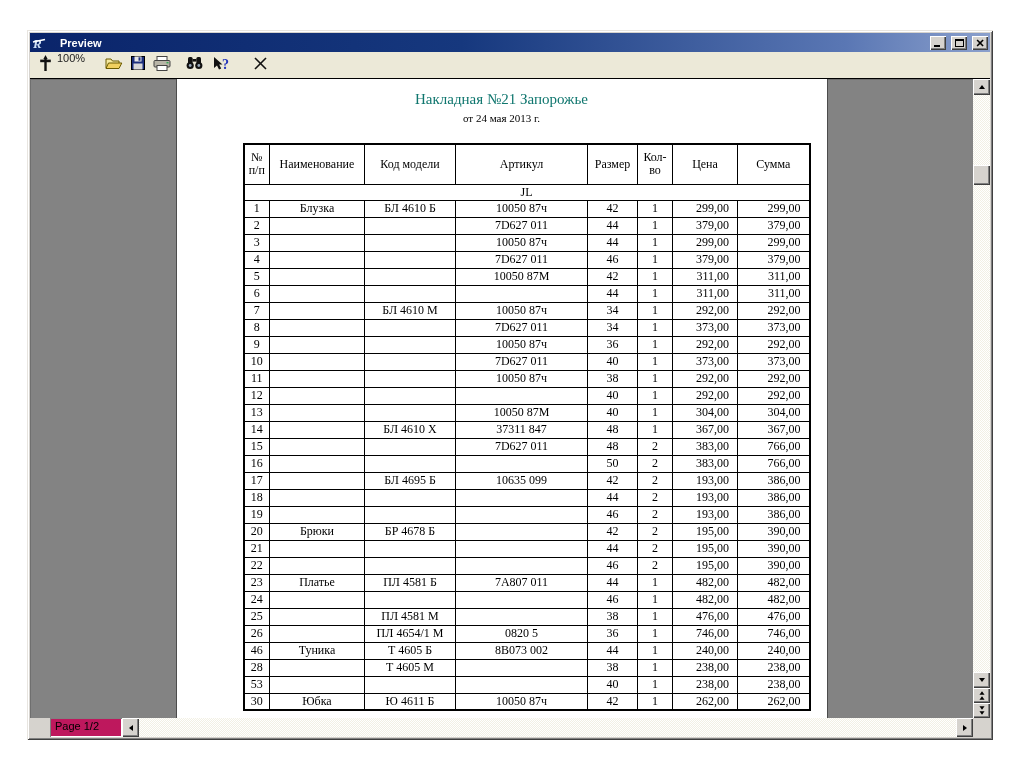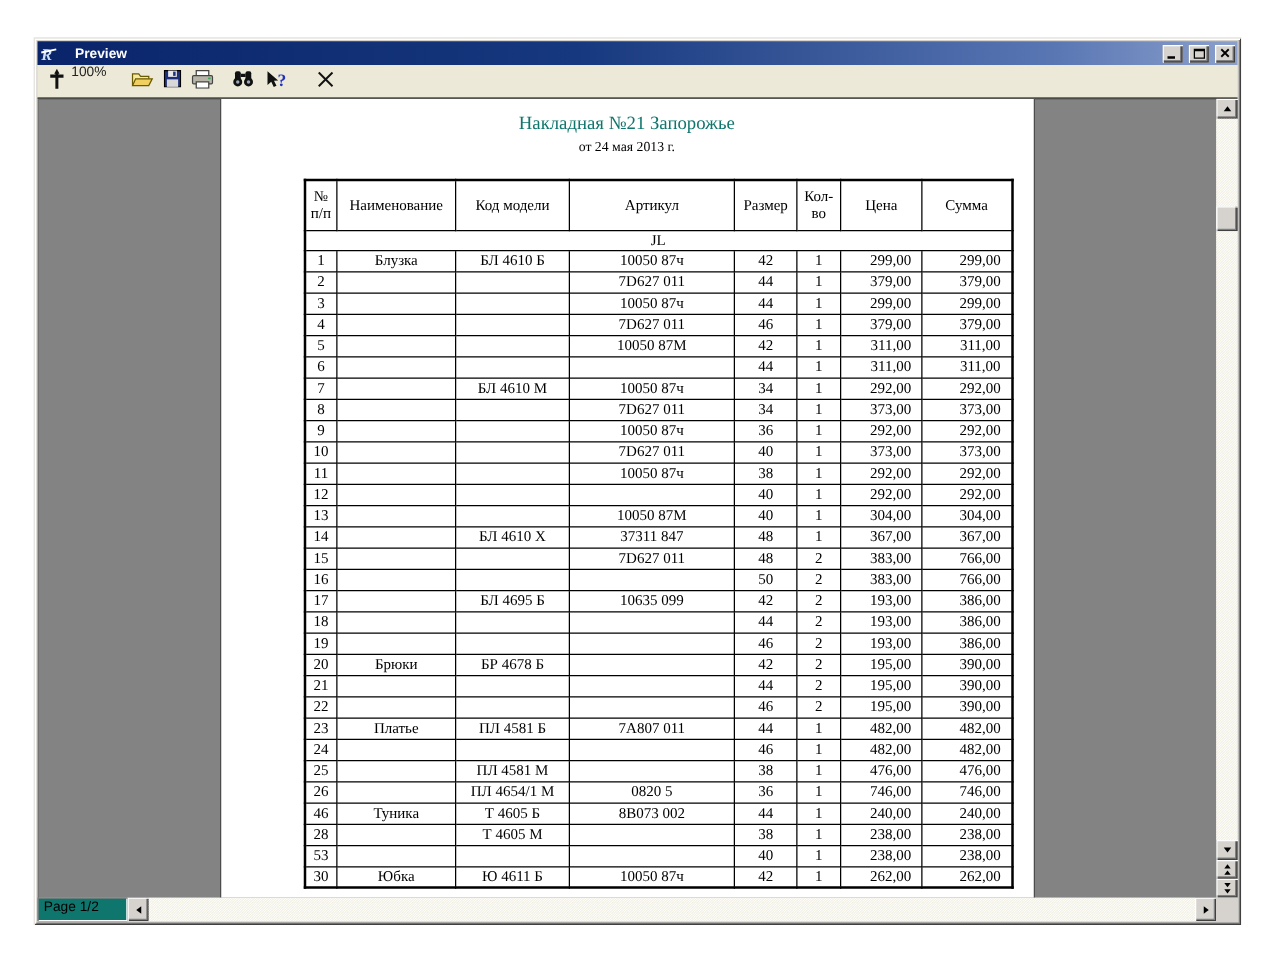--- a/index.html
+++ b/index.html
@@ -97,23 +97,24 @@
   .arr-down  { border-left:3.5px solid transparent; border-right:3.5px solid transparent; border-top:4px solid #000; }
   .arr-left  { border-top:3.5px solid transparent; border-bottom:3.5px solid transparent; border-right:4px solid #000; }
   .arr-right { border-top:3.5px solid transparent; border-bottom:3.5px solid transparent; border-left:4px solid #000; }
   .dbl { display:flex; flex-direction:column; align-items:center; }
   .dbl .arr { transform:scale(.85); }
   .dbl .arr + .arr { margin-top:1px; }
 
   
   .bottom { flex:0 0 19px; height:19px; display:flex; }
   .pagepanel {
-    flex:0 0 72px; background:#0f766e; font-size:11px; color:#000;
+    flex:0 0 72px; background:#be185d; font-size:11px; color:#000;
     padding:2px 0 0 5px;
     box-shadow: inset 1px 1px 0 #808080, inset -1px -1px 0 #ffffff;
+    margin-left: 20px;
   }
   .hbtn { width:17px; flex:0 0 17px; }
   .htrack { flex:1; }
   .corner { flex:0 0 17px; background:#d6d3ce; }
 
   svg { display:block; }
 </style>
 </head>
 <body>
 

